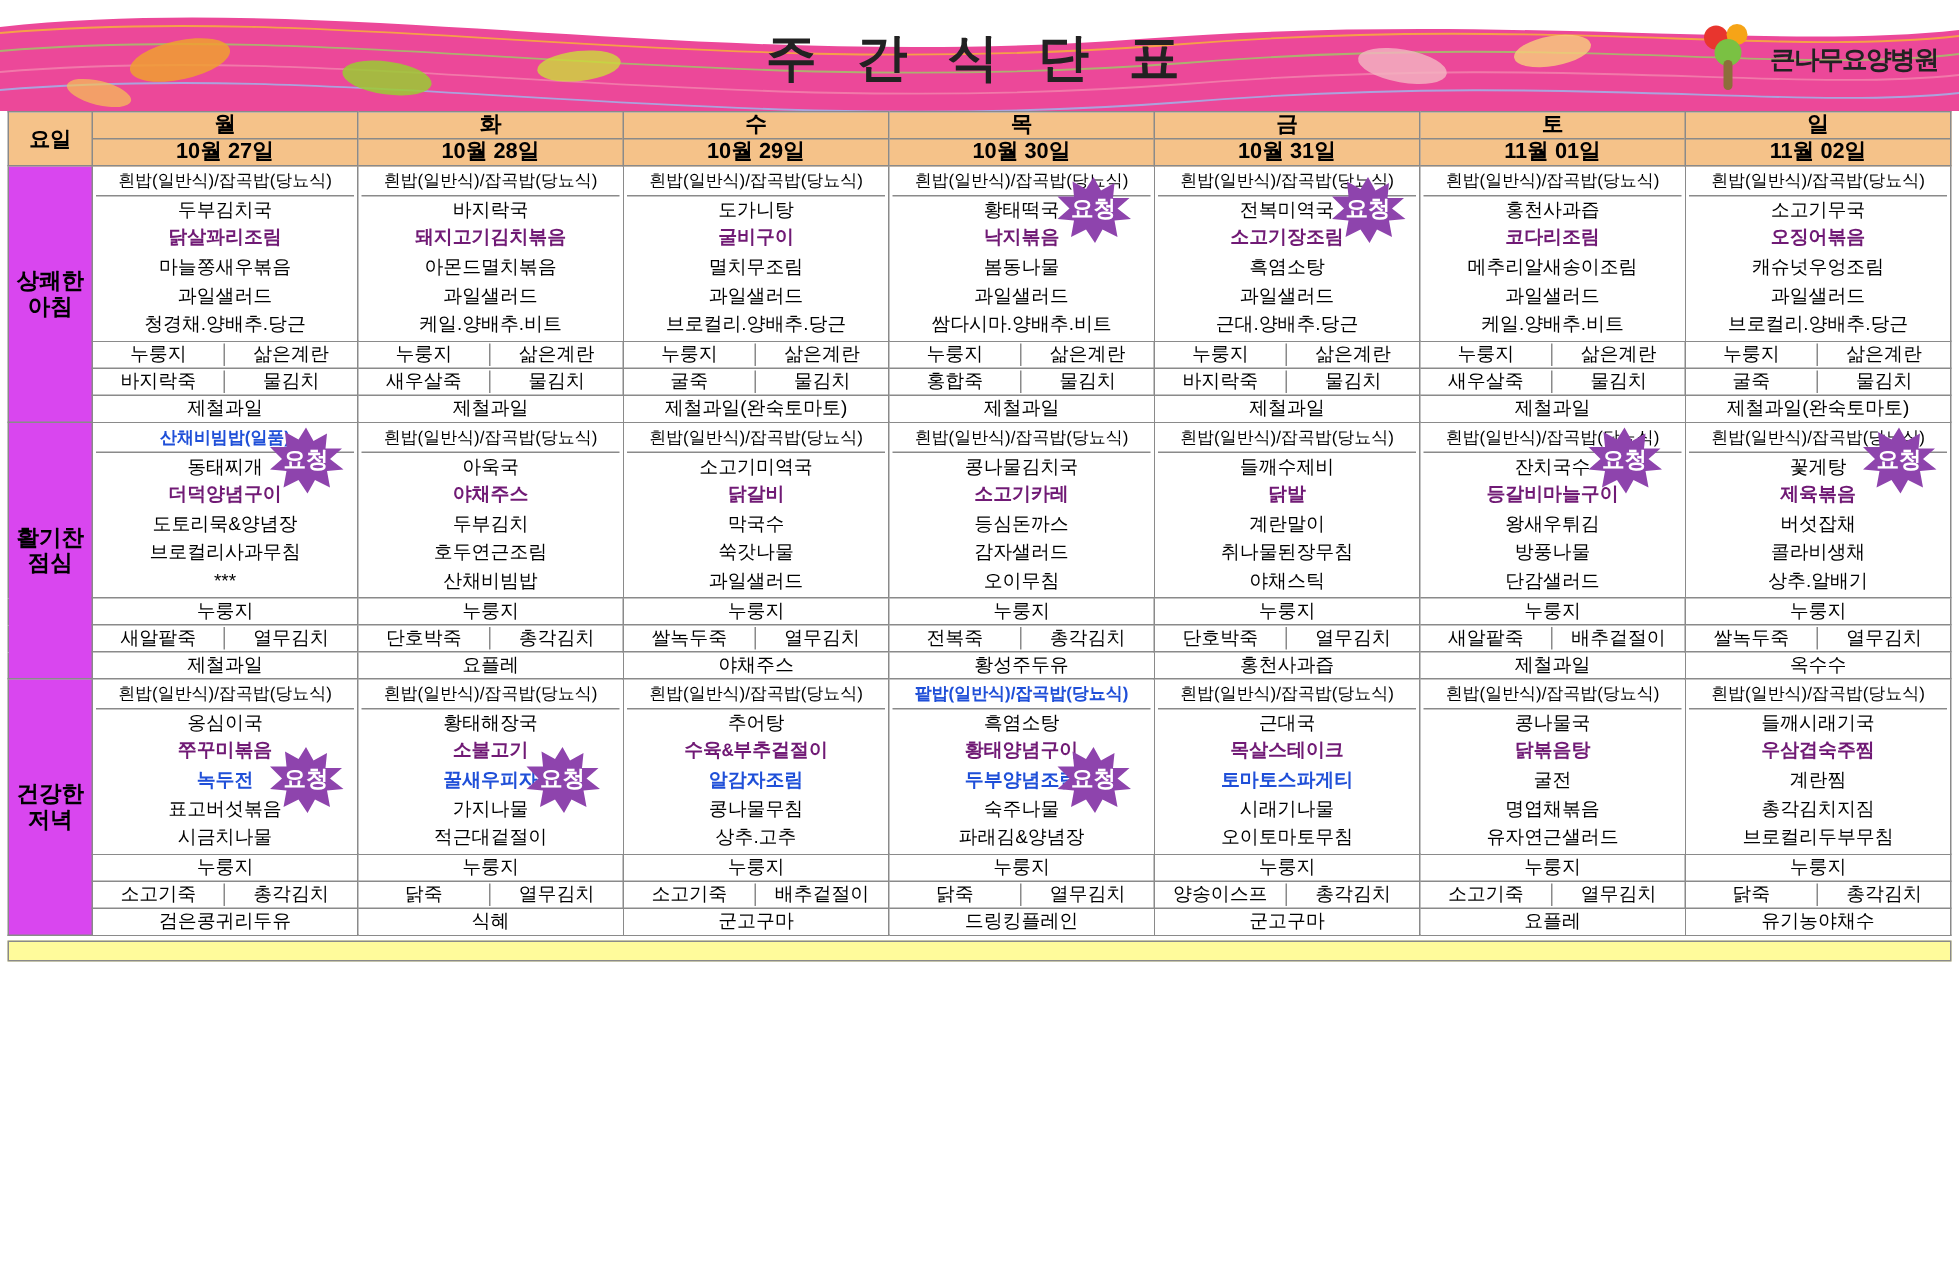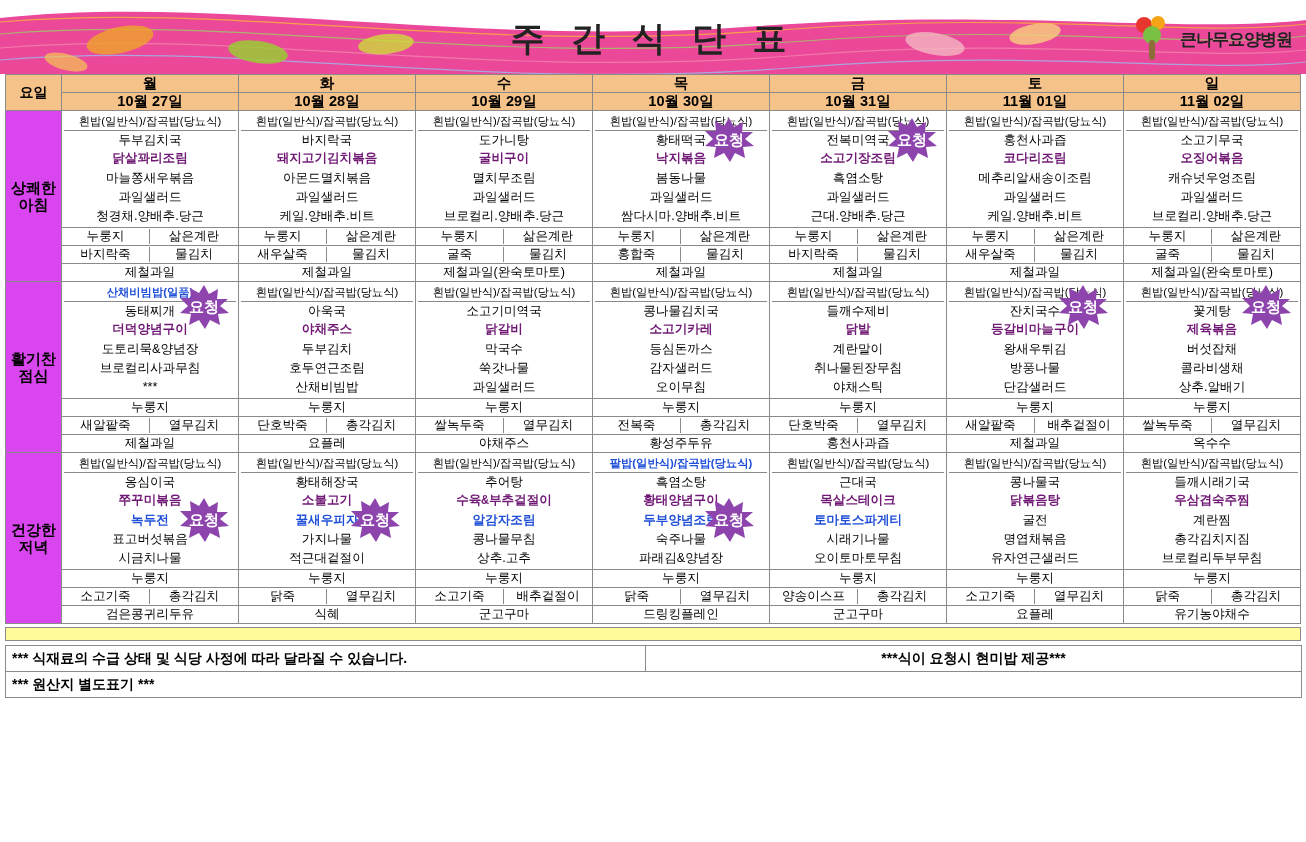--- a/index.html
+++ b/index.html
@@ -686,28 +686,13 @@
           <td class="cell" style="position: relative;">군고구마</td>
           <td class="cell" style="position: relative;">드링킹플레인</td>
           <td class="cell" style="position: relative;">군고구마</td>
           <td class="cell" style="position: relative;">요플레</td>
           <td class="cell" style="position: relative;">유기농야채수</td>
         </tr>
       </tbody>
   </table>
 
   <div class="yellowbar"></div>
-  <table class="footer">
-    <colgroup>
-        <col style="width:640px">
-        <col style="width:656px">
-      </colgroup>
-    <tbody>
-        <tr>
-      <td class="note">***  식재료의 수급 상태 및 식당 사정에 따라 달라질 수 있습니다.</td>
-      <td class="center">***식이 요청시 현미밥 제공***</td>
-    </tr>
-    <tr>
-      <td class="note" colspan="2">***  원산지 별도표기 ***</td>
-    </tr>
-  </tbody>
-    </table>
 </div>
 
 </body></html>

